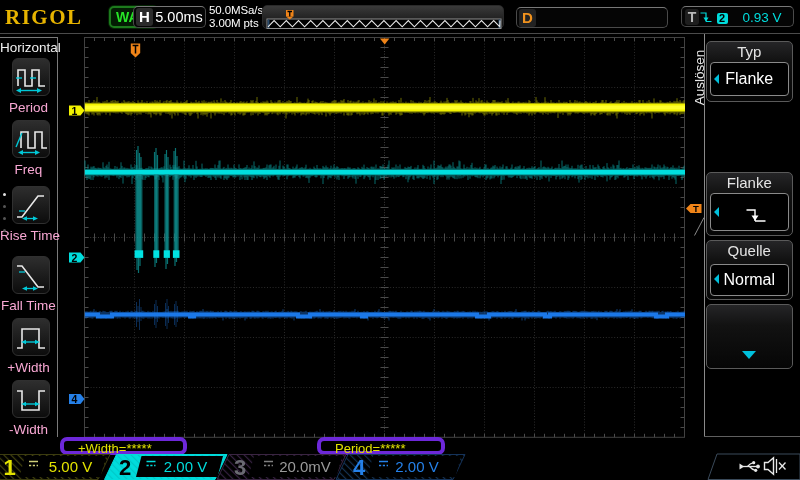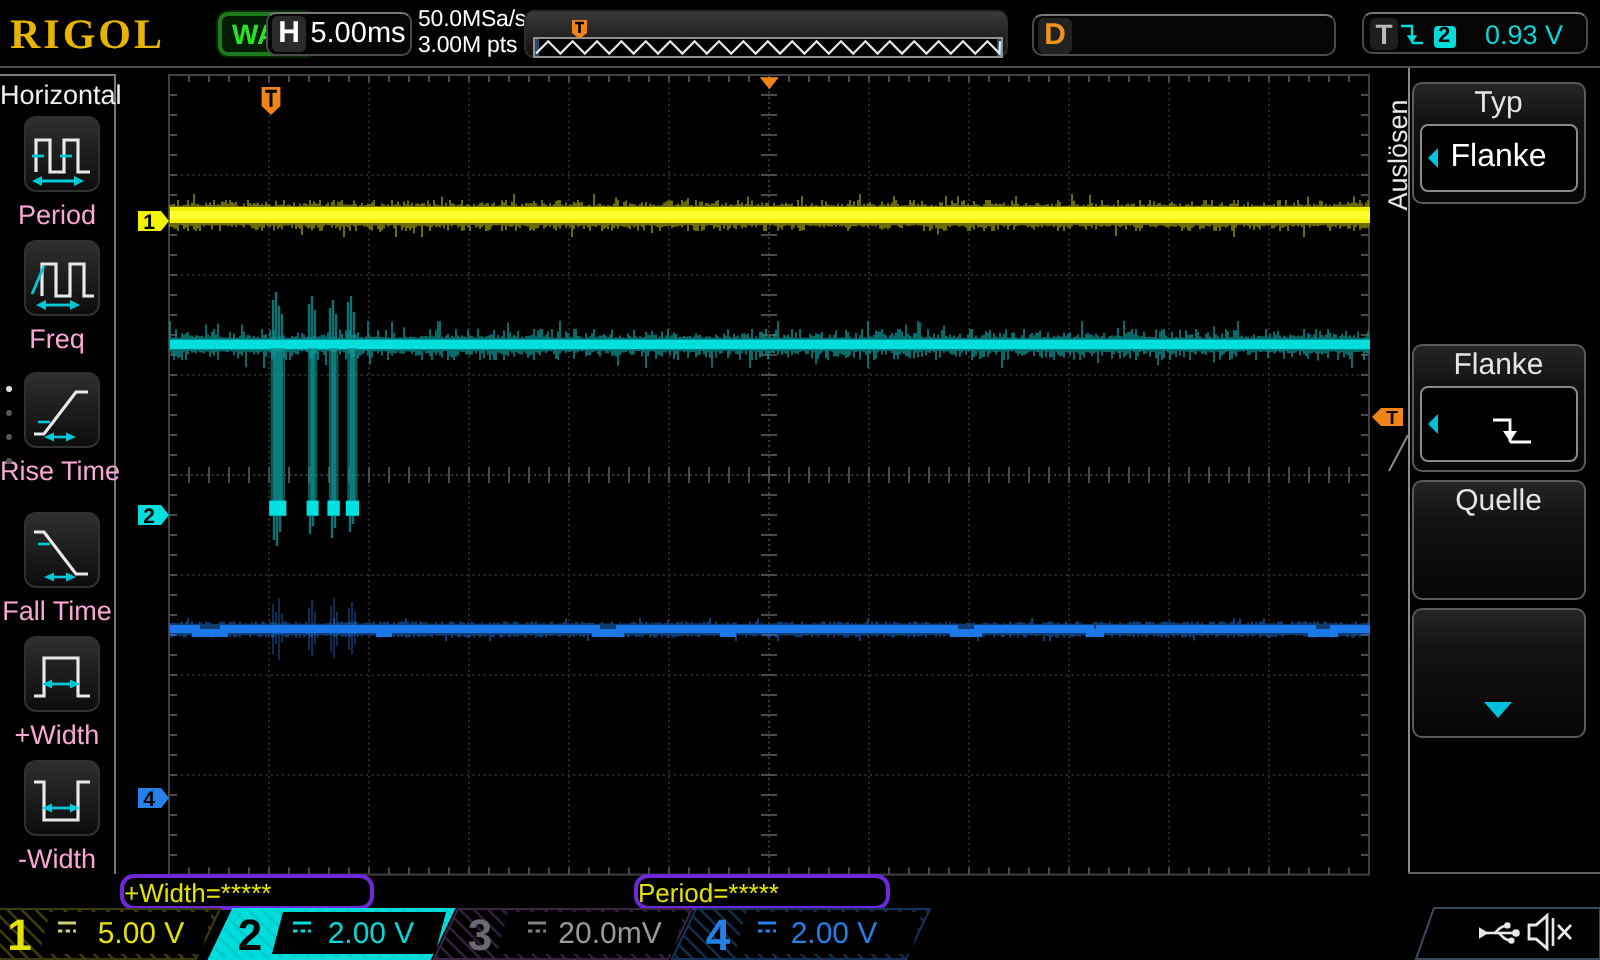--- a/index.html
+++ b/index.html
@@ -54,22 +54,22 @@
 .mhead { position:absolute; top:1px; left:0; width:100%; text-align:center;
   color:#e4e4e4; font-size:15px; }
 .mbtn { position:absolute; left:3px; right:3px; background:#000; border:1px solid #8a8a8a;
   border-radius:4px; color:#fff; font-size:16px; }
 .mbtn .tri { position:absolute; left:3px; top:50%; margin-top:-5.5px; width:0; height:0;
   border-top:5px solid transparent; border-bottom:5px solid transparent;
   border-right:5.5px solid #00c0dc; }
 .mbtn .lbl { position:absolute; left:0; width:100%; text-align:center; }
 
 .meas { position:absolute; top:437px; height:18px; background:#000;
-  border:2px solid #6d28d9; border-radius:7px; color:#e3e300; font-size:13px;
-  line-height:16px; padding-left:0; white-space:nowrap; }
+  border:4px solid #6d28d9; border-radius:7px; color:#e3e300; font-size:13px;
+  line-height:16px; padding-left:14px; white-space:nowrap; }
 </style></head><body>
 <div id="screen">
   <div class="abs" id="logo">RIGOL</div>
   <div class="abs" id="wait">WAIT</div>
   <div class="abs tb-box" id="hbox">
       <span class="key">H</span>
       <span class="val">5.00ms</span>
     </div>
   <div class="abs" id="srate">50.0MSa/s<br>3.00M pts</div>
   <div class="abs" id="wfpos">
@@ -536,20 +536,24 @@
       <div class="mbtn" style="top:20.5px;height:38px">
         <span class="tri"></span>
         <svg width="20" height="18" viewBox="0 0 20 18" style="position:absolute;left:35px;top:13px">
           <path d="M0.5 3 H9 V14 M9 14 H19.5" stroke="#fff" stroke-width="1.4" fill="none"></path>
           <polygon points="5.5,8.5 12.5,8.5 9,13.8" fill="#fff"></polygon>
         </svg>
       </div>
     </div>
     <div class="abs mcell" style="top:240px;height:59.5px">
       <div class="mhead">Quelle</div>
+      <div class="mbtn" style="top:22.5px;height:32px">
+        <span class="tri"></span>
+        <span class="lbl" style="line-height:30px">Normal</span>
+      </div>
     </div>
     <div class="abs mcell" style="top:304px;height:65px">
       <div style="position:absolute;top:46px;left:50%;margin-left:-7px;width:0;height:0;border-left:7px solid transparent;border-right:7px solid transparent;border-top:8px solid #00c0dc"></div>
     </div>
 
   <div class="abs meas" style="left:60px;width:127px">+Width=*****</div>
   <div class="abs meas" style="left:317px;width:128px">Period=*****</div>
 
   <svg class="abs" style="left:0;top:452px" width="800" height="28" viewBox="0 0 800 28">
     <defs>

